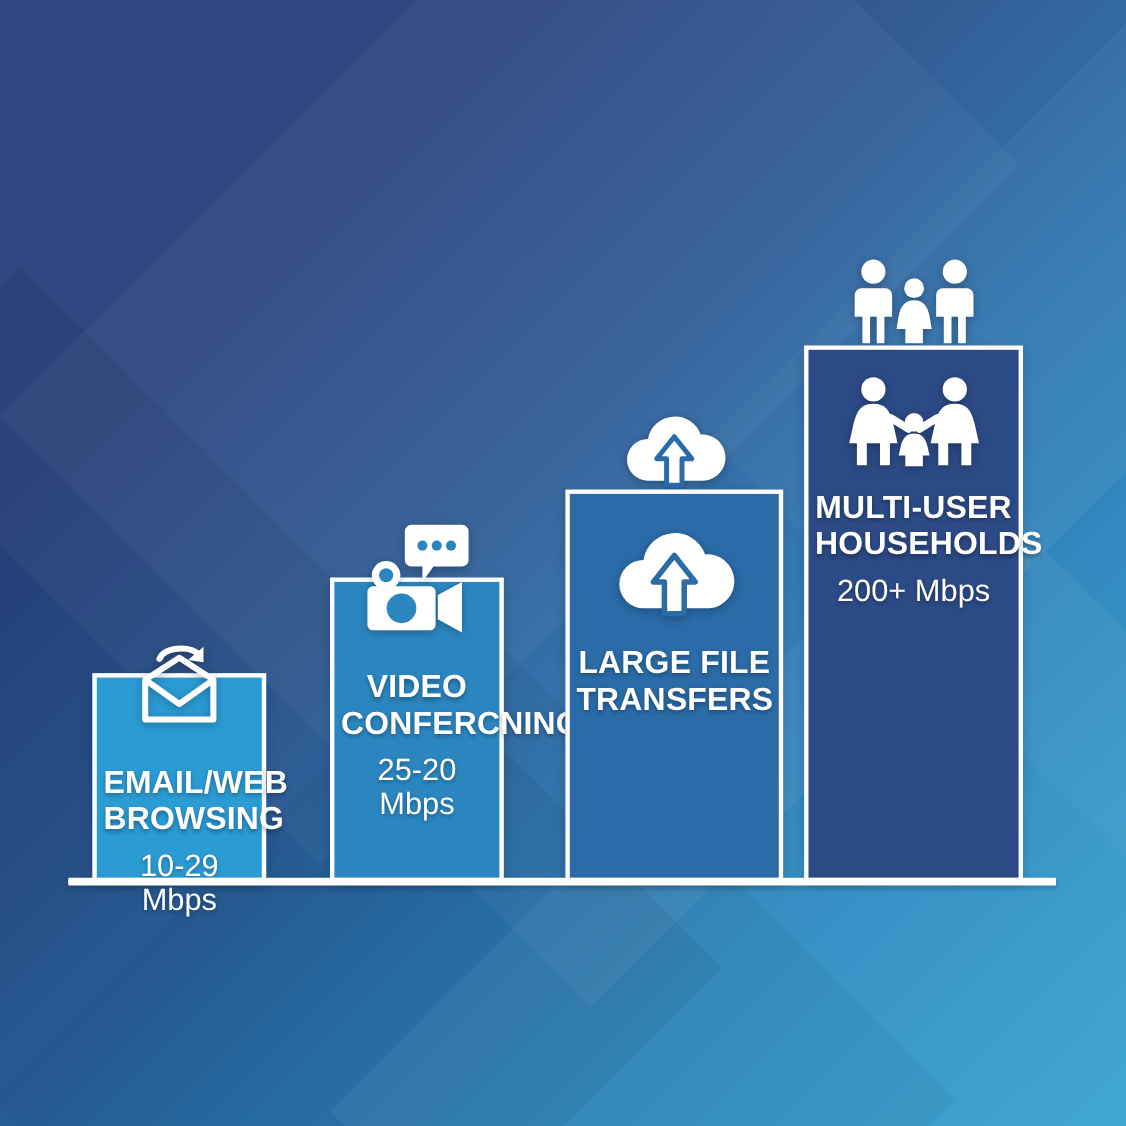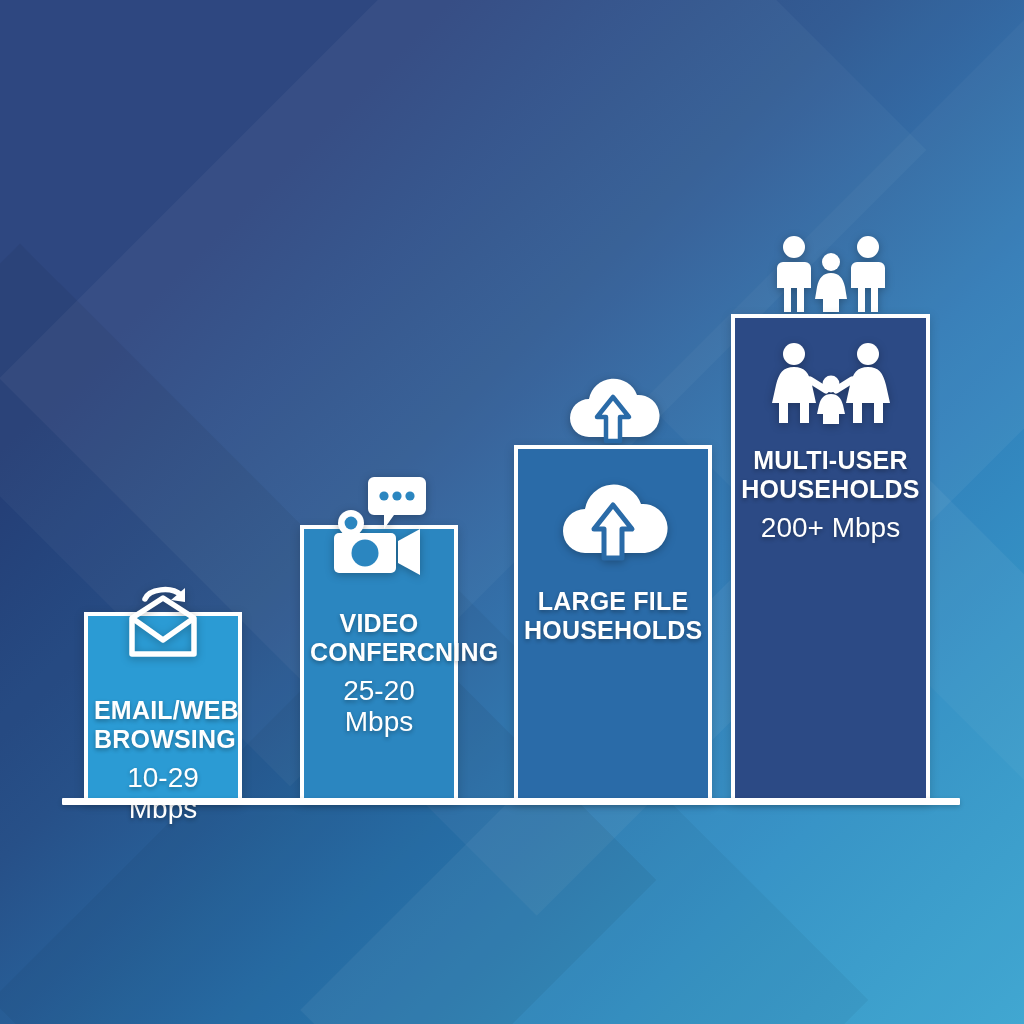--- a/index.html
+++ b/index.html
@@ -93,21 +93,21 @@
     flex: 0 0 auto;
   }
   .bar-labels {
     width: 100%;
     text-align: center;
     padding: 0 6px;
     box-sizing: border-box;
   }
   .bar-title {
     color: #ffffff;
-    font-size: 25px;
+    font-size: 29px;
     font-weight: bold;
     line-height: 1.14;
     letter-spacing: 0.2px;
     text-shadow: 0 2px 4px rgba(0,0,0,0.32);
     white-space: pre-line;
   }
   .bar-value {
     color: #ffffff;
     font-size: 28px;
     font-weight: normal;
@@ -201,21 +201,21 @@
     <div class="bar" style="left:514px; top:445px; width:198px; height:357px; background:#2a6ba8;">
       <div class="bar-inner">
         <div class="bar-icon-inside" style="margin-top:26px;">
           <svg class="gl" width="122" height="88" viewBox="0 0 122 88" fill="none">
             <path d="M33 78 A22 22 0 0 1 33 34 A29 29 0 0 1 89 29 A20 20 0 0 1 93 78 Z" fill="#fff"></path>
             <path d="M61 30 L80 54 L70 54 L70 83 L52 83 L52 54 L42 54 Z" fill="#fff" stroke="#2a6ba8" stroke-width="5" stroke-linejoin="round"></path>
           </svg>
         </div>
         <div class="bar-labels" style="margin-top:24px;">
           <div class="bar-title">LARGE FILE
-HOUSEHOLDS</div>
+TRANSFERS</div>
         </div>
       </div>
     </div>
 
     <div class="icon-above" style="left:731px; top:228px; width:199px; height:86px;">
       <div>
         <svg class="gl" width="118" height="80" viewBox="0 0 118 80" fill="none">
 
           <circle cx="22" cy="13" r="11" fill="#fff"></circle>
           <path d="M11 28 h22 a6 6 0 0 1 6 6 v20 h-7 v24 h-7 v-24 h-6 v24 h-7 v-24 h-7 v-20 a6 6 0 0 1 6 -6 z" fill="#fff"></path>

